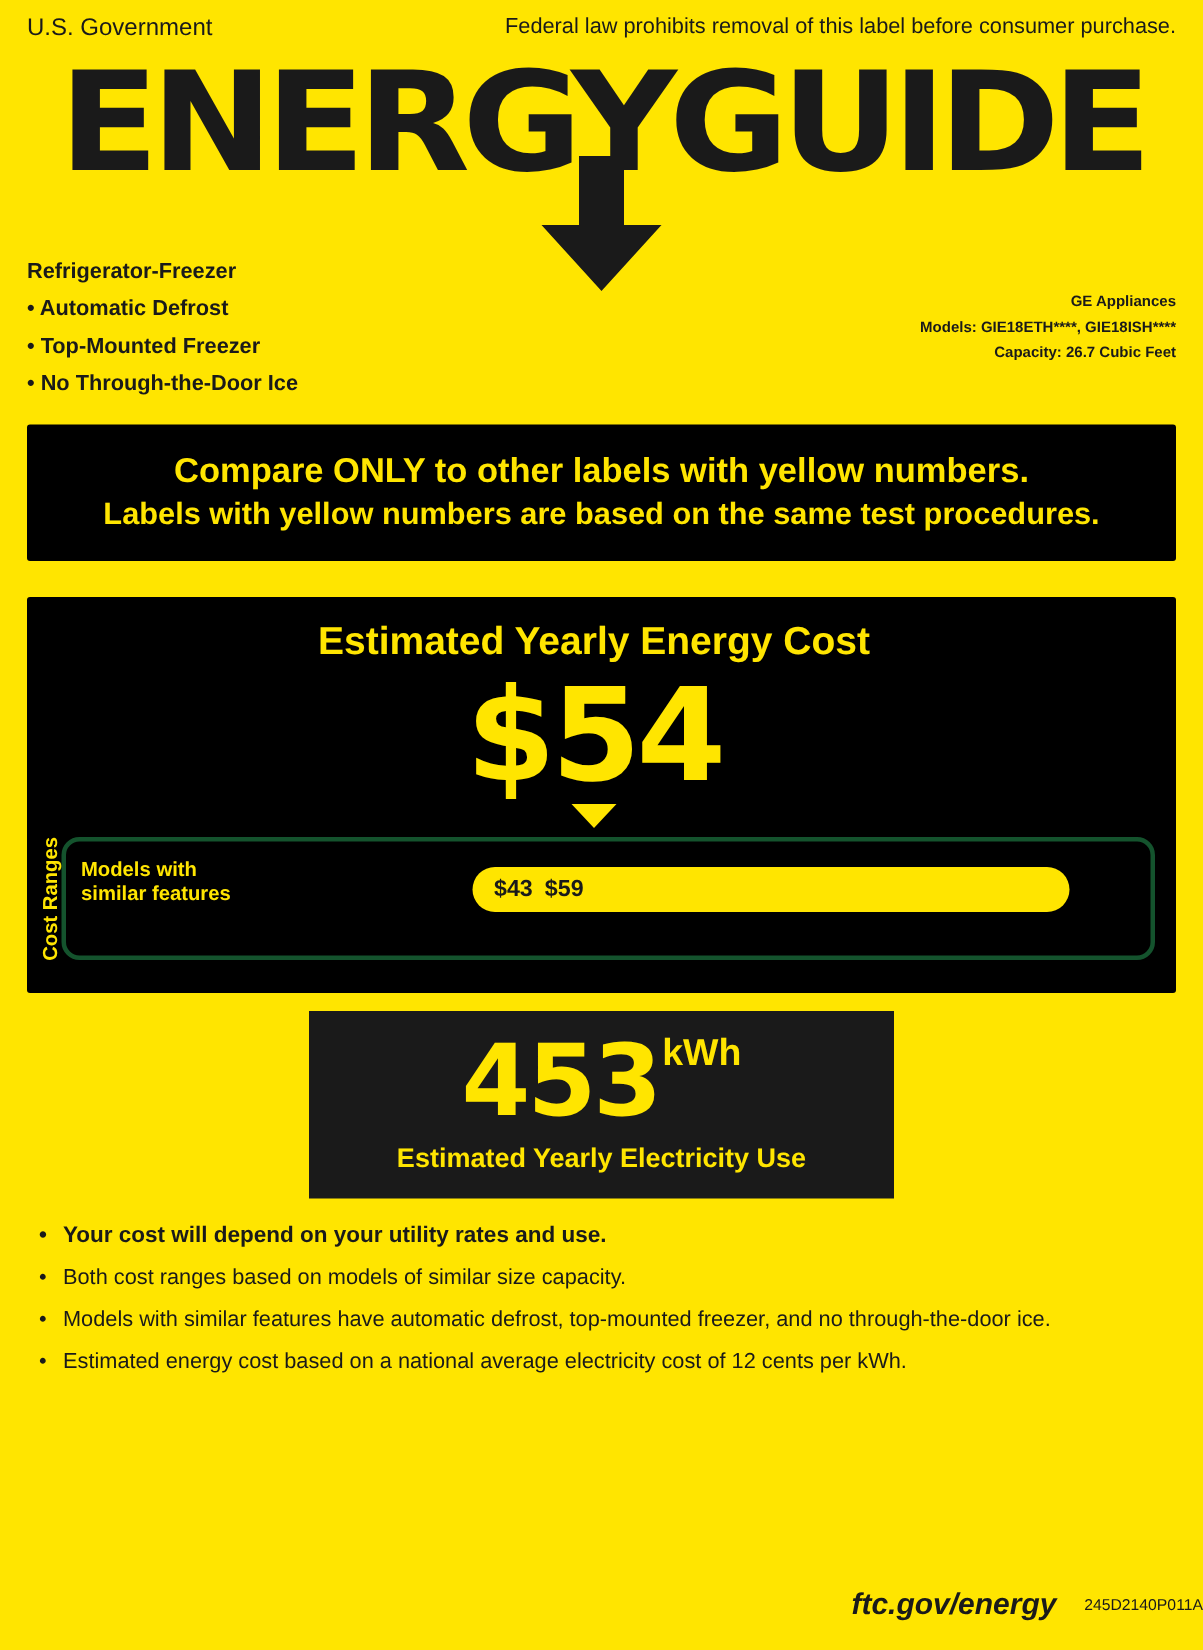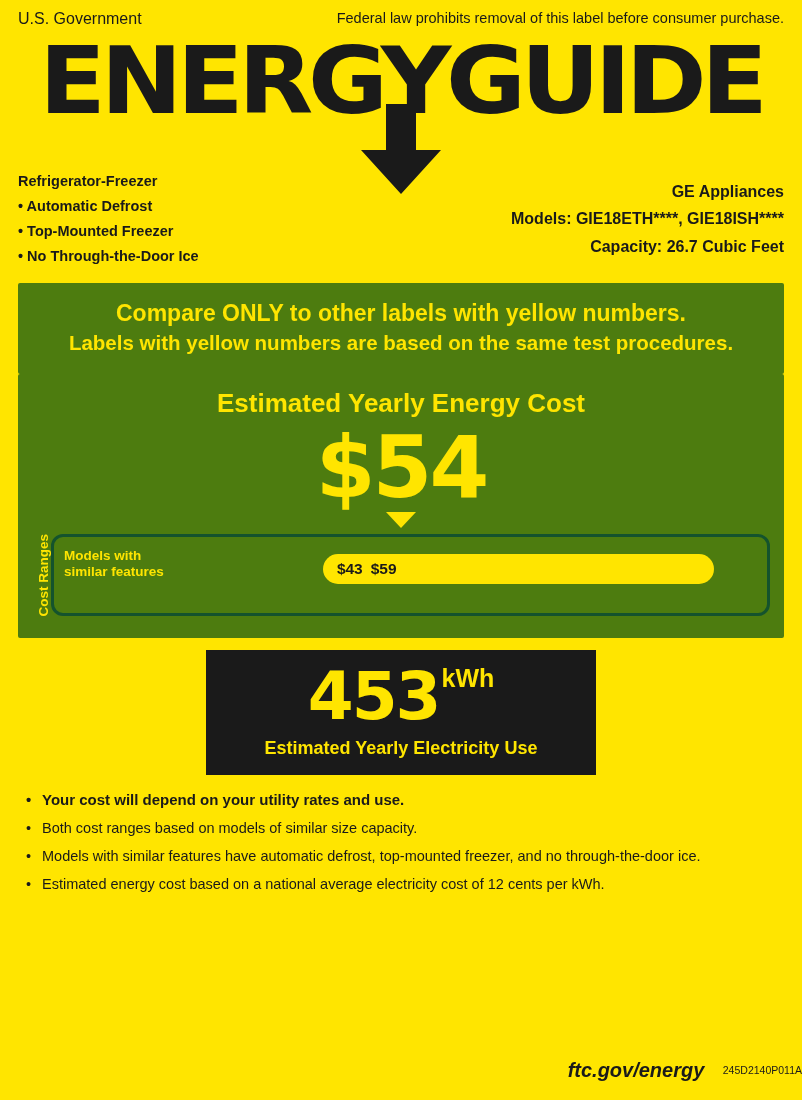--- a/index.html
+++ b/index.html
@@ -68,51 +68,51 @@
     justify-content: space-between;
     align-items: center;
     margin-top: 29px;
   }
   .prod-left {
     font-size: 14.5px;
     font-weight: bold;
     line-height: 1.72;
   }
   .prod-right {
-    font-size: 16px;
+    font-size: 10px;
     font-weight: bold;
     line-height: 1.72;
     text-align: right;
   }
 
   
   .panel {
-    background: #4d7c0f;
+    background: #000000;
     color: #FFE500;
     margin-top: 14px;
     border-radius: 2px;
   }
   .compare-panel {
     padding: 16px 10px 18px 10px;
     text-align: center;
   }
   .compare-line1 {
     font-size: 23px;
     font-weight: bold;
     line-height: 1.3;
   }
   .compare-line2 {
     font-size: 20.5px;
     font-weight: bold;
     line-height: 1.35;
   }
 
   .cost-panel {
-    margin-top: 0;
-    padding: 14px 14px 22px 14px;
+    margin-top: 24px;
+    padding: 14px 14px 22px 4px;
   }
   .cost-title {
     text-align: center;
     font-size: 26px;
     font-weight: bold;
   }
   .big-cost {
     text-align: center;
     font-size: 86px;
     font-weight: bold;

